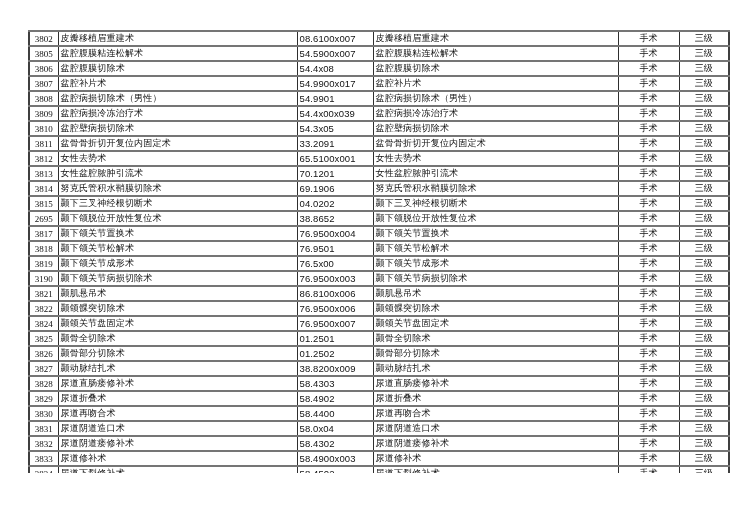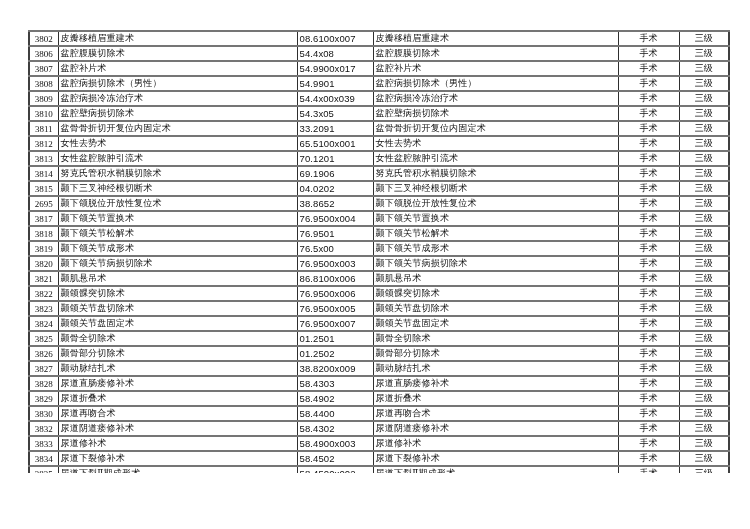--- a/index.html
+++ b/index.html
@@ -75,20 +75,28 @@
     <tbody>
         <tr>
           <td class="col-index">3802</td>
           <td class="col-name">皮瓣移植眉重建术</td>
           <td class="col-code">08.6100x007</td>
           <td class="col-name2">皮瓣移植眉重建术</td>
           <td class="col-cat">手术</td>
           <td class="col-level">三级</td>
         </tr>
         <tr>
+          <td class="col-index">3805</td>
+          <td class="col-name">盆腔腹膜粘连松解术</td>
+          <td class="col-code">54.5900x007</td>
+          <td class="col-name2">盆腔腹膜粘连松解术</td>
+          <td class="col-cat">手术</td>
+          <td class="col-level">三级</td>
+        </tr>
+        <tr>
           <td class="col-index">3806</td>
           <td class="col-name">盆腔腹膜切除术</td>
           <td class="col-code">54.4x08</td>
           <td class="col-name2">盆腔腹膜切除术</td>
           <td class="col-cat">手术</td>
           <td class="col-level">三级</td>
         </tr>
         <tr>
           <td class="col-index">3807</td>
           <td class="col-name">盆腔补片术</td>
@@ -187,21 +195,21 @@
         </tr>
         <tr>
           <td class="col-index">3819</td>
           <td class="col-name">颞下颌关节成形术</td>
           <td class="col-code">76.5x00</td>
           <td class="col-name2">颞下颌关节成形术</td>
           <td class="col-cat">手术</td>
           <td class="col-level">三级</td>
         </tr>
         <tr>
-          <td class="col-index">3820</td>
+          <td class="col-index">3190</td>
           <td class="col-name">颞下颌关节病损切除术</td>
           <td class="col-code">76.9500x003</td>
           <td class="col-name2">颞下颌关节病损切除术</td>
           <td class="col-cat">手术</td>
           <td class="col-level">三级</td>
         </tr>
         <tr>
           <td class="col-index">3821</td>
           <td class="col-name">颞肌悬吊术</td>
           <td class="col-code">86.8100x006</td>
@@ -211,28 +219,20 @@
         </tr>
         <tr>
           <td class="col-index">3822</td>
           <td class="col-name">颞颌髁突切除术</td>
           <td class="col-code">76.9500x006</td>
           <td class="col-name2">颞颌髁突切除术</td>
           <td class="col-cat">手术</td>
           <td class="col-level">三级</td>
         </tr>
         <tr>
-          <td class="col-index">3823</td>
-          <td class="col-name">颞颌关节盘切除术</td>
-          <td class="col-code">76.9500x005</td>
-          <td class="col-name2">颞颌关节盘切除术</td>
-          <td class="col-cat">手术</td>
-          <td class="col-level">三级</td>
-        </tr>
-        <tr>
           <td class="col-index">3824</td>
           <td class="col-name">颞颌关节盘固定术</td>
           <td class="col-code">76.9500x007</td>
           <td class="col-name2">颞颌关节盘固定术</td>
           <td class="col-cat">手术</td>
           <td class="col-level">三级</td>
         </tr>
         <tr>
           <td class="col-index">3825</td>
           <td class="col-name">颞骨全切除术</td>
@@ -271,20 +271,28 @@
           <td class="col-code">58.4902</td>
           <td class="col-name2">尿道折叠术</td>
           <td class="col-cat">手术</td>
           <td class="col-level">三级</td>
         </tr>
         <tr>
           <td class="col-index">3830</td>
           <td class="col-name">尿道再吻合术</td>
           <td class="col-code">58.4400</td>
           <td class="col-name2">尿道再吻合术</td>
+          <td class="col-cat">手术</td>
+          <td class="col-level">三级</td>
+        </tr>
+        <tr>
+          <td class="col-index">3831</td>
+          <td class="col-name">尿道阴道造口术</td>
+          <td class="col-code">58.0x04</td>
+          <td class="col-name2">尿道阴道造口术</td>
           <td class="col-cat">手术</td>
           <td class="col-level">三级</td>
         </tr>
         <tr>
           <td class="col-index">3832</td>
           <td class="col-name">尿道阴道瘘修补术</td>
           <td class="col-code">58.4302</td>
           <td class="col-name2">尿道阴道瘘修补术</td>
           <td class="col-cat">手术</td>
           <td class="col-level">三级</td>

